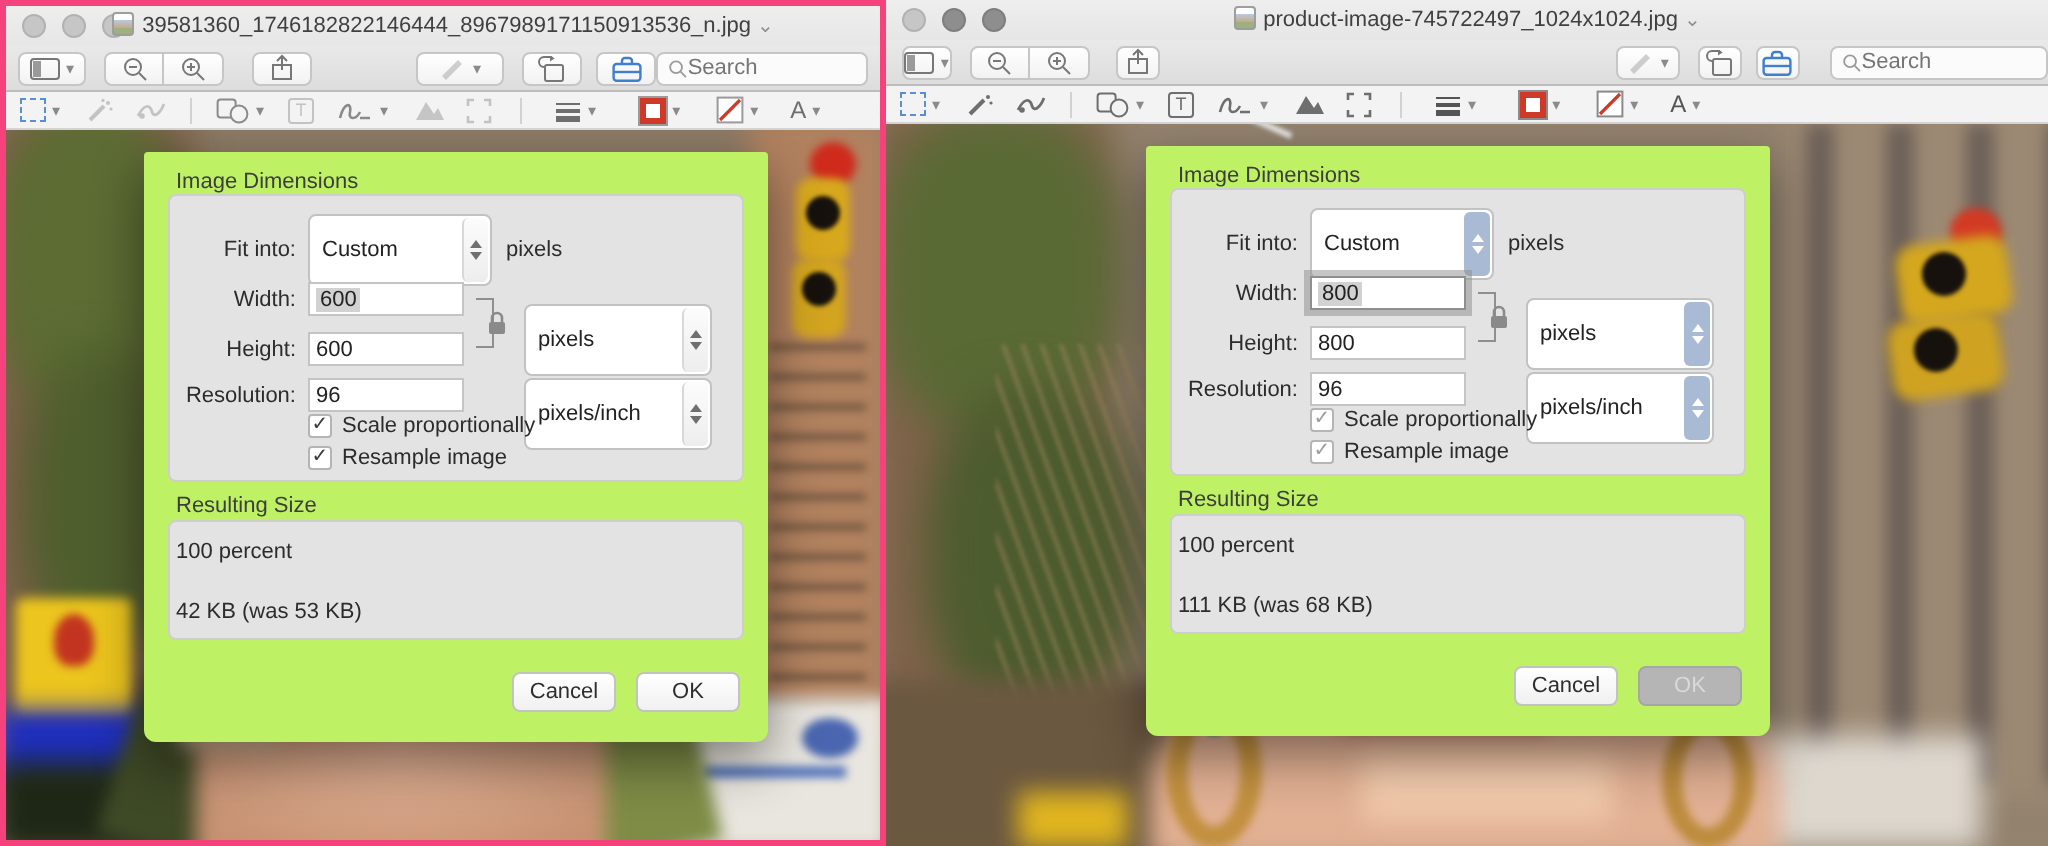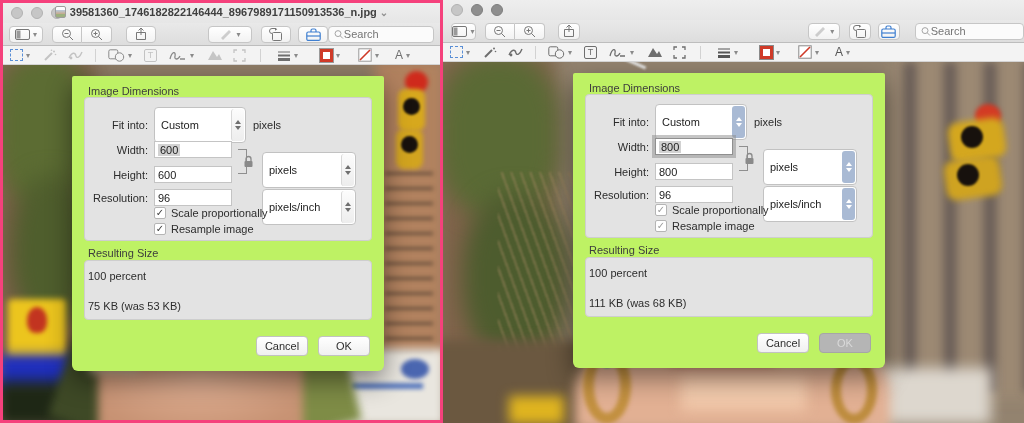--- a/index.html
+++ b/index.html
@@ -5,21 +5,21 @@
   * { margin:0; padding:0; box-sizing:border-box; }
   body { font-family:"Liberation Sans", sans-serif; background:#d8d8d8; }
   .canvas { position:relative; width:1024px; height:423px; overflow:hidden; background:#cfcfcf; }
 
   
   .window { position:absolute; top:0; height:423px; background:#e9e9e9; overflow:hidden; }
   .win-left  { left:0; width:443px; border:3px solid #f5417c; }
   .win-right { left:443px; width:581px; }
 
   
-  .titlebar { position:relative; height:20px; background:linear-gradient(#eeeeee,#e6e6e6);font-weight:bold; }
+  .titlebar { position:relative; height:20px; background:linear-gradient(#eeeeee,#e6e6e6); }
   .lights { position:absolute; left:8px; top:4px; display:flex; gap:8px; }
   .light { width:12px; height:12px; border-radius:50%; background:#c6c6c6; border:1px solid #b2b2b2; }
   .win-right .light.dim { background:#8e8e8e; border-color:#7e7e7e; }
   .titletext { position:absolute; left:0; right:0; top:3px; text-align:center; font-size:11px; color:#404040; white-space:nowrap; }
   .titletext .doc { display:inline-block; width:11px; height:12px; vertical-align:-2px; margin-right:4px;
       background:linear-gradient(#fdfdfd 30%,#b9cade 30%,#c7a98a 70%,#9db07e 70%); border:1px solid #9d9d9d; border-radius:2px; }
   .titletext .chev { color:#8f8f8f; font-size:10px; margin-left:3px; }
 
   .toolbar { position:relative; height:23px; background:linear-gradient(#e9e9e9,#dddddd); border-bottom:1px solid #bdbdbd; display:flex; align-items:center; }
   .tbtn { height:17px; border:1px solid #c6c6c6; border-radius:4px; background:linear-gradient(#ffffff,#f2f2f2);
@@ -362,34 +362,37 @@
           <span>Scale proportionally</span>
         </div>
         <div class="cbrow" style="top:147px">
           <span class="cbox">✓</span>
           <span>Resample image</span>
         </div>
 
         <div class="slabel" style="top:171px">Resulting Size</div>
         <div class="gbox res"></div>
         <div class="resline" style="top:194px">100 percent</div>
-        <div class="resline" style="top:224px">75 KB (was 53 KB)</div>
+        <div class="resline" style="top:224px">42 KB (was 53 KB)</div>
 
         <div class="btn cancel">Cancel</div>
         <div class="btn ok">OK</div>
       </div>
     </div>
   </div>
 
   <div class="window win-right">
     <div class="titlebar">
       <div class="lights">
         <span class="light"></span>
         <span class="light dim"></span>
         <span class="light dim"></span>
+      </div>
+      <div class="titletext">
+        <span class="doc"></span><span>product-image-745722497_1024x1024.jpg</span><span class="chev">⌄</span>
       </div>
     </div>
 
     <div class="toolbar">
       <div class="tbtn" style="margin-left:8px;width:34px">
         <svg width="15" height="11" viewBox="0 0 15 11">
             <rect x="0.5" y="0.5" width="14" height="10" rx="1.5" fill="none" stroke="#777"></rect>
             <rect x="1.5" y="1.5" width="4" height="8" fill="#9a9a9a"></rect>
           </svg>
         <span class="chev-s">▾</span>

